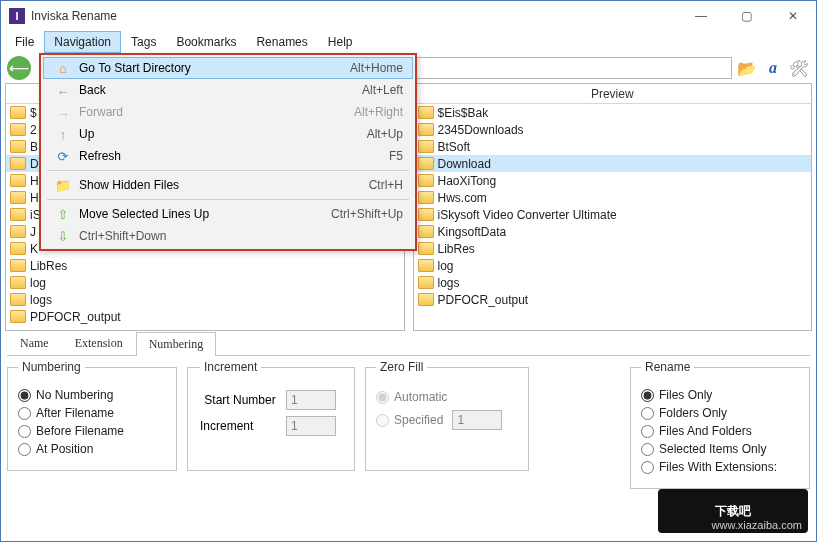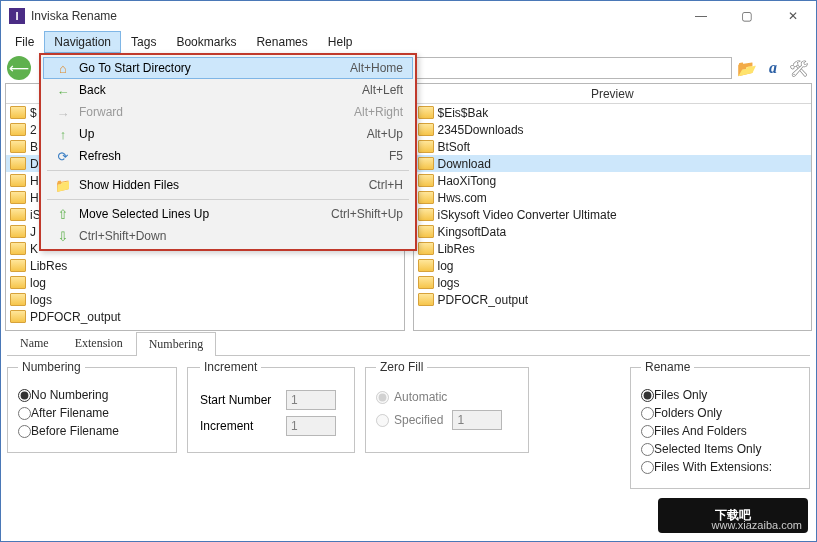--- a/index.html
+++ b/index.html
@@ -35,29 +35,29 @@
 .ddshort { color: #555; }
 .dditem.disabled .ddshort { color: #9a9a9a; }
 .ddsep { height: 1px; background: #d0d0d0; margin: 3px 4px; }
 .bottom { display: flex; padding: 4px 6px 6px 6px; gap: 6px; }
 .tabs { display: flex; border-bottom: 1px solid #c4c4c4; margin: 0 6px; }
 .tabs .tab { padding: 4px 12px; border: 1px solid transparent; border-bottom: none; color: #333; font-family: "SimSun","Segoe UI"; }
 .tabs .tab.active { background: #fff; border-color: #c4c4c4; position: relative; top: 1px; }
 .bottomleft { flex: 1; }
 fieldset { border: 1px solid #c4c4c4; padding: 10px 10px 10px 10px; font-family:"SimSun","Segoe UI";}
 legend { padding: 0 4px; color: #333; }
-.radiogrp label { display: flex; align-items: center; margin: 4px 0; color: #222; }
+.radiogrp label { display: flex; align-items: center; gap: 5px; margin: 4px 0; color: #222; }
 .radiogrp input { accent-color: #333; }
 .incr-row { display: flex; align-items: center; margin: 6px 0; gap: 6px; }
 .numbox { width: 50px; height: 20px; border: 1px solid #b7b7b7; background: #f0f0f0; color: #808080; padding: 0 4px; display:flex;align-items:center;}
 .zerofill label { display: flex; align-items: center; gap: 5px; margin: 6px 0; color: #808080; }
 .group-row { display: flex; gap: 10px; }
 .renamebox { width: 180px; }
 .renbtn { position: absolute; right: 62px; bottom: 12px; width: 60px; height: 24px; border: 1px solid #b7b7b7; background: #efefef; display: flex; align-items: center; justify-content: center; }
-.watermark { position: absolute; right: 8px; bottom: 8px; width: 150px; height: 35px; background: #111; color: #fff; display: flex; align-items: center; justify-content: center; font-size: 26px; font-weight: bold; border-radius: 4px; font-family:"SimHei","Segoe UI";}
+.watermark { position: absolute; right: 8px; bottom: 8px; width: 150px; height: 44px; background: #111; color: #fff; display: flex; align-items: center; justify-content: center; font-size: 26px; font-weight: bold; border-radius: 4px; font-family:"SimHei","Segoe UI";}
 .watermark .sub { position: absolute; bottom: 2px; right: 6px; font-size: 11px; color: #ccc; font-weight: normal;}
 </style>
 </head>
 <body>
 
 <div class="titlebar">
   <span class="appicon">I</span>
   <span class="title">Inviska Rename</span>
   <div class="winbtns">
     <div class="winbtn">—</div>
@@ -261,26 +261,30 @@
               <span>No Numbering</span>
             </label>
             <label>
               <input type="radio" name="num" style="">
               <span>After Filename</span>
             </label>
             <label>
               <input type="radio" name="num" style="">
               <span>Before Filename</span>
             </label>
+            <label>
+              <input type="radio" name="num" style="">
+              <span>At Position</span>
+            </label>
           </div>
       </fieldset>
       <fieldset style="width:168px;padding-left:12px;">
         <legend>Increment</legend>
         <div class="incr-row">
-          <span style="width:80px;">Start Number</span>
+          <span style="width:80px;text-align:center;">Start Number</span>
           <span class="numbox">1</span>
         </div>
         <div class="incr-row">
           <span style="width:80px;">Increment</span>
           <span class="numbox">1</span>
         </div>
       </fieldset>
       <fieldset style="width:164px;" class="zerofill">
         <legend>Zero Fill</legend>
         <label>

